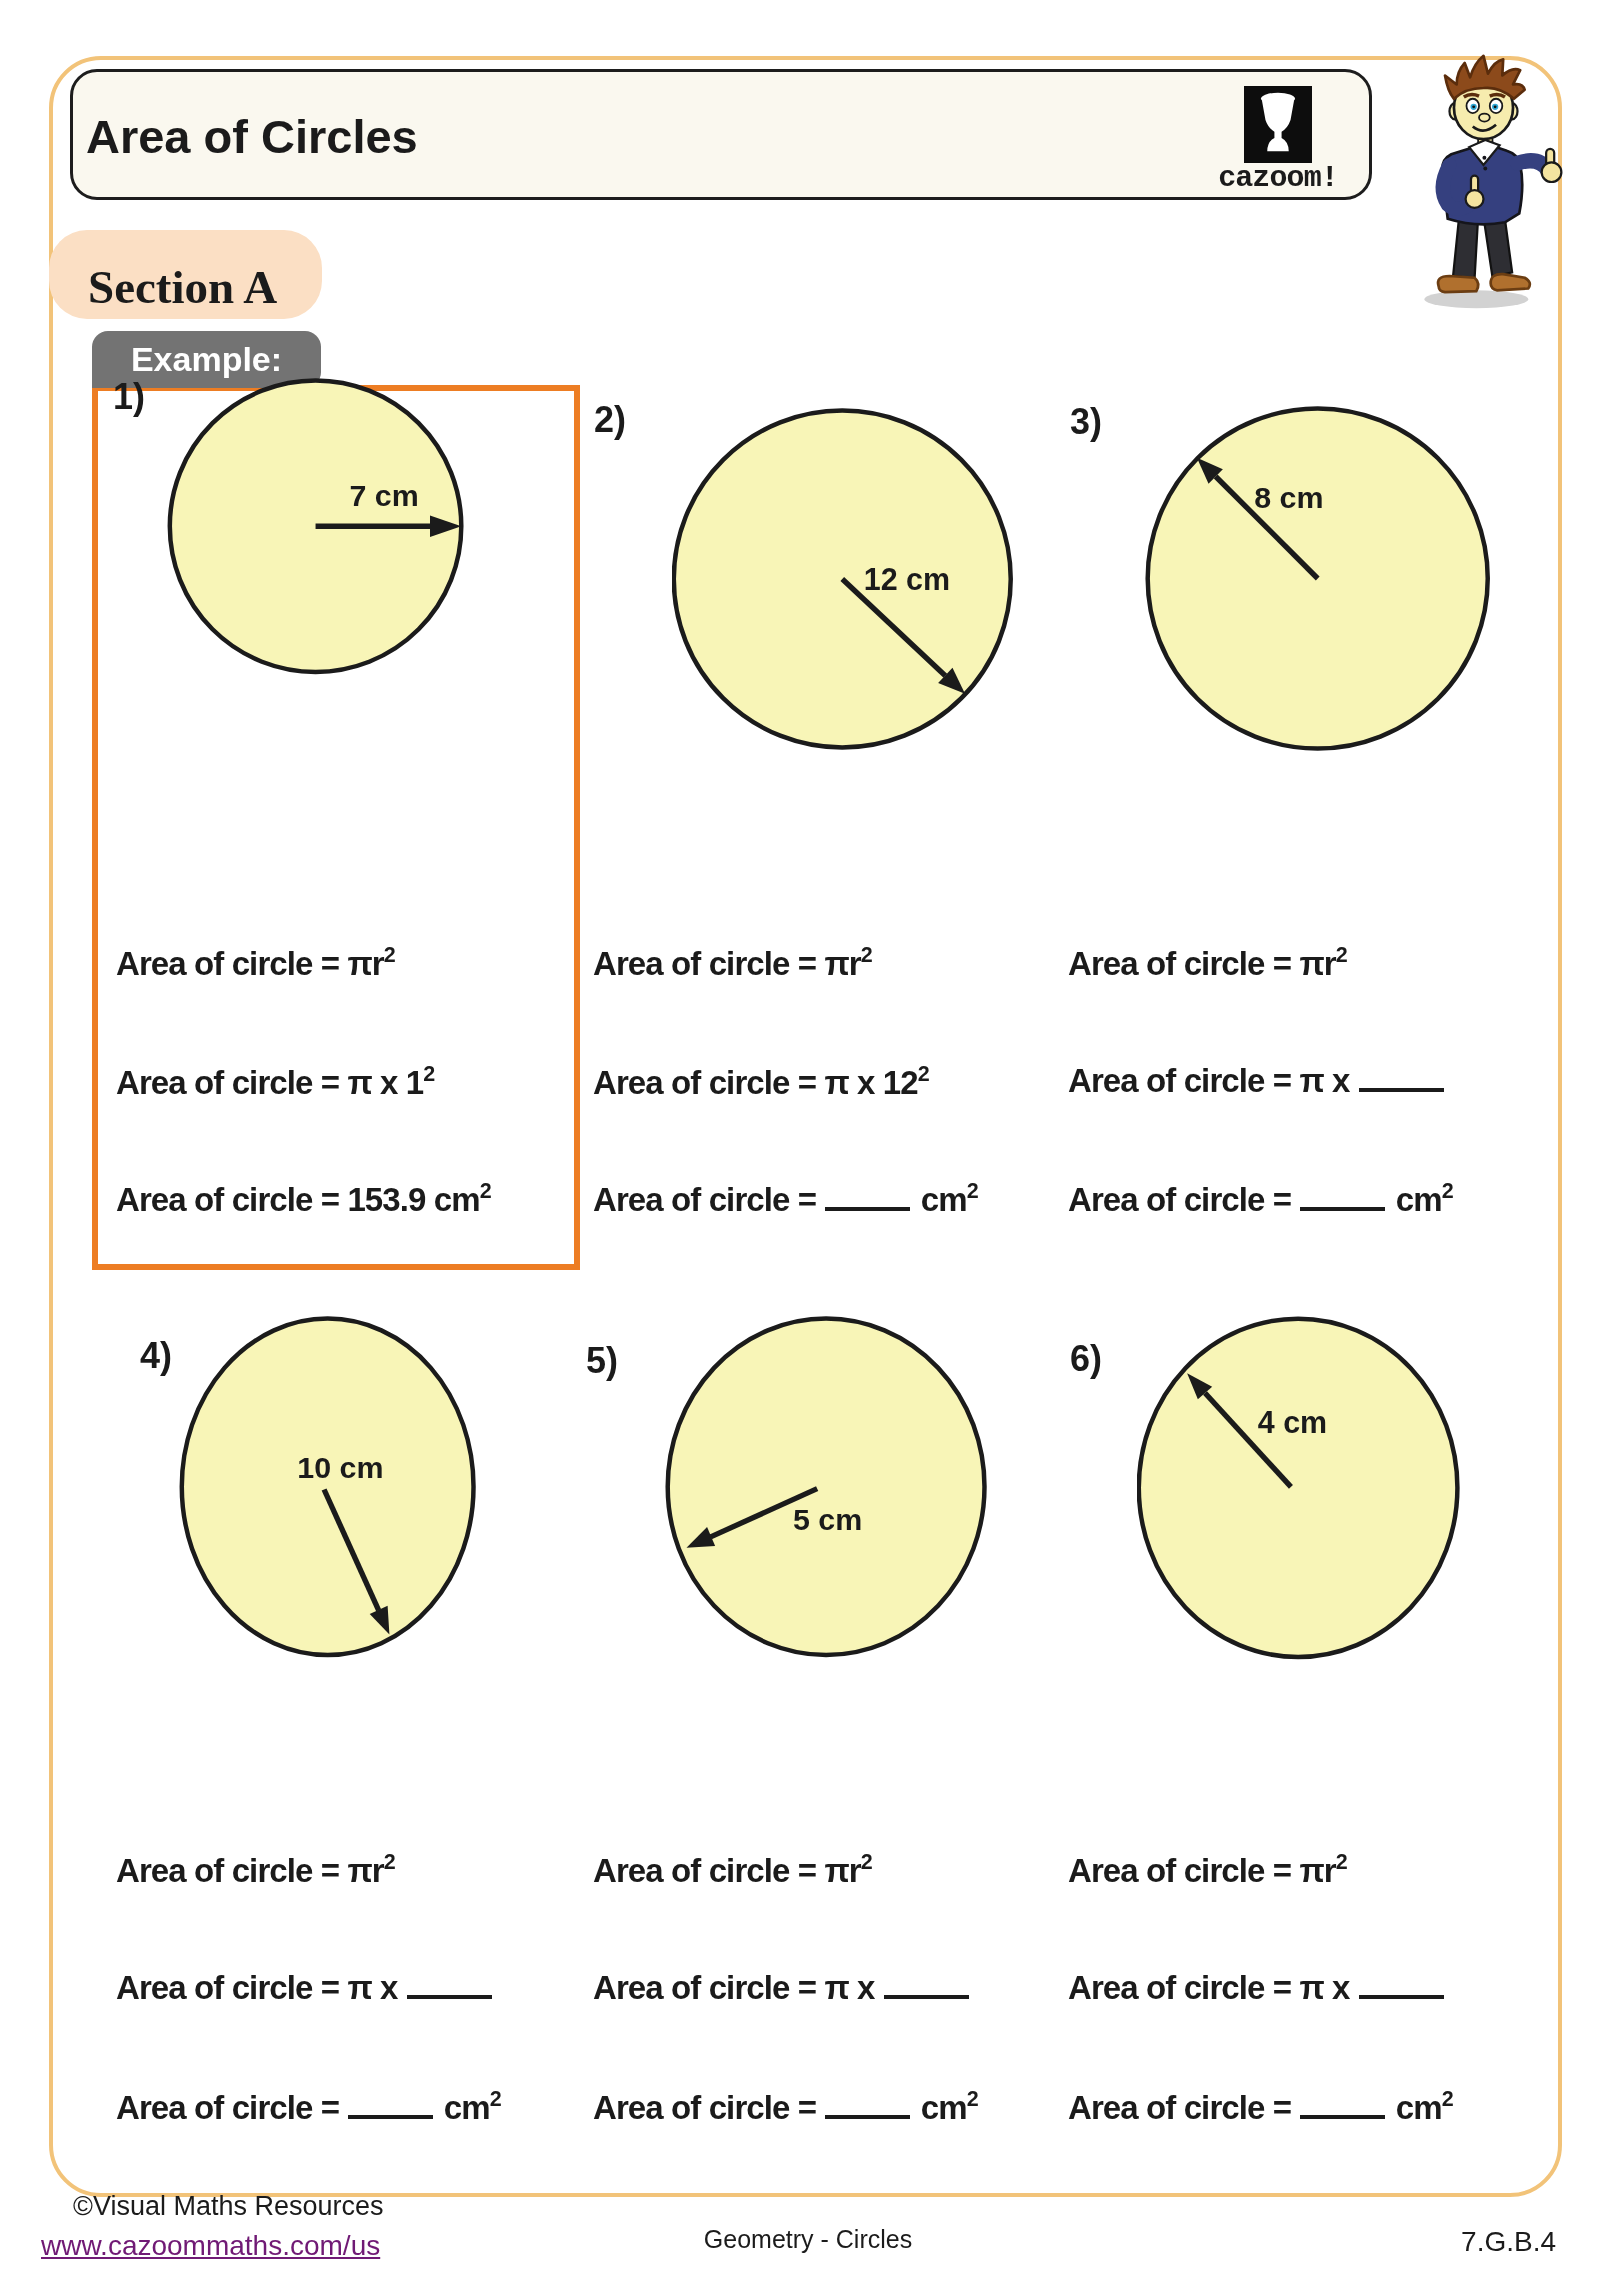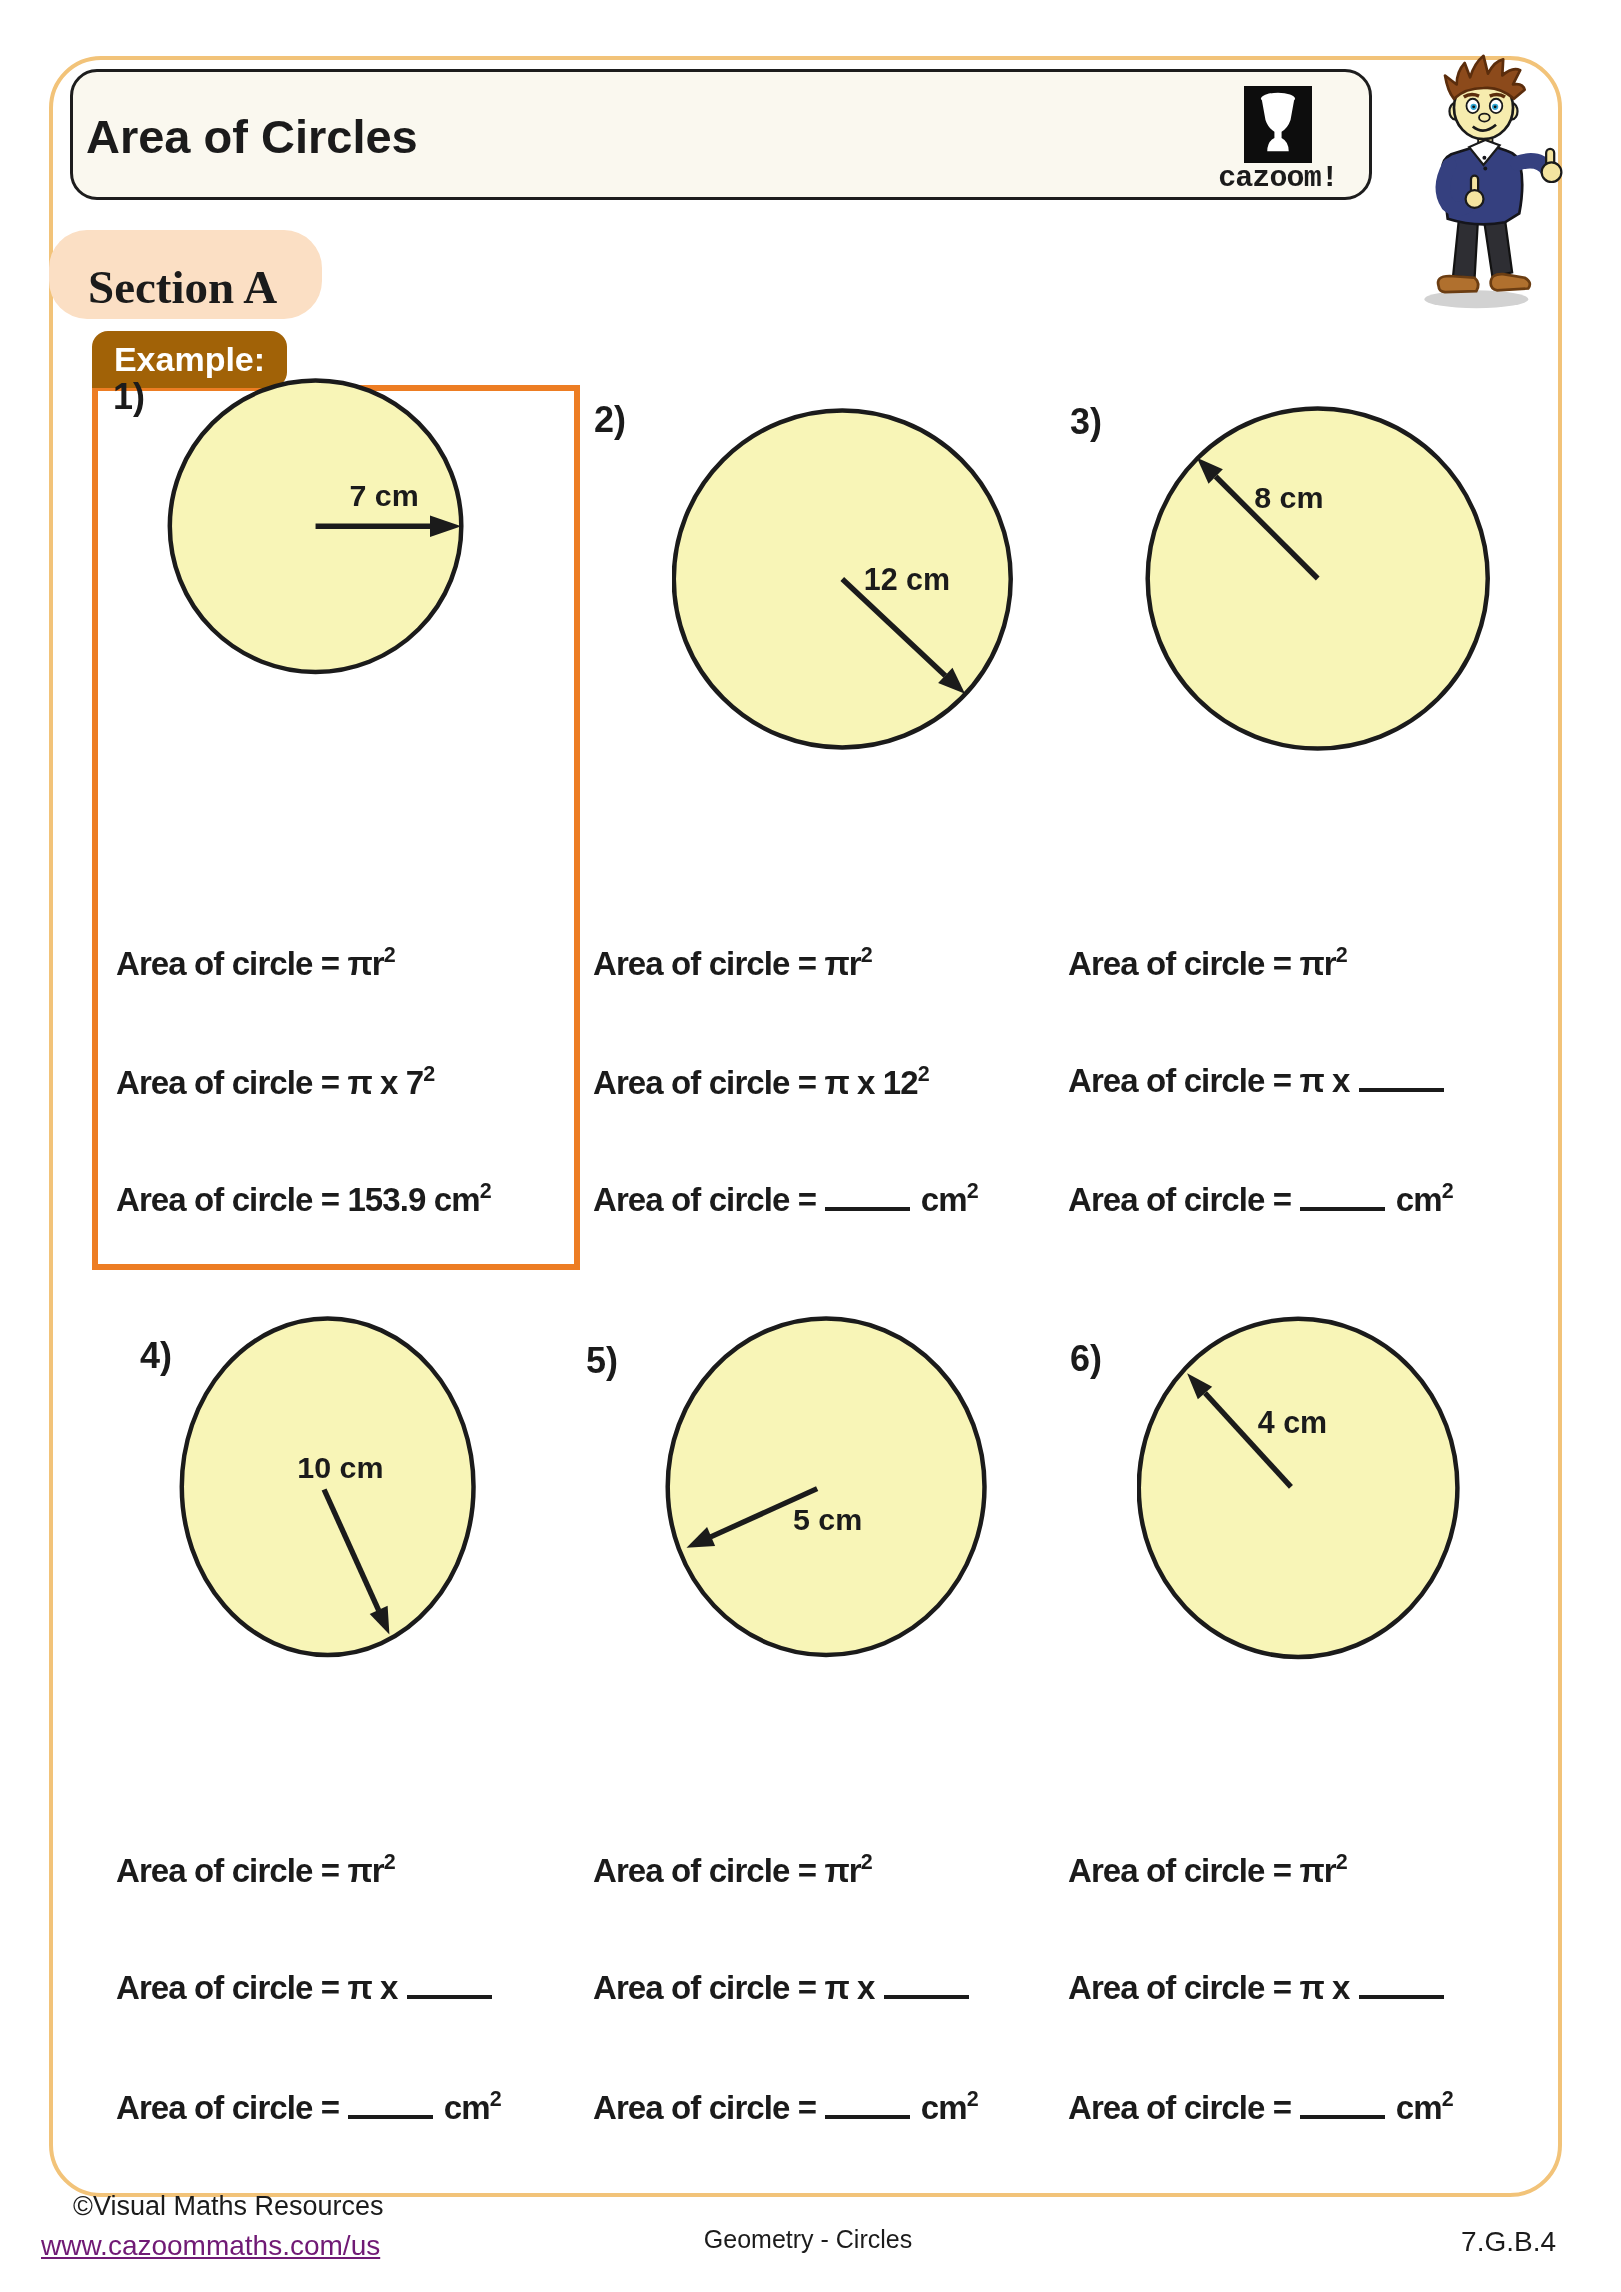--- a/index.html
+++ b/index.html
@@ -35,22 +35,22 @@
   }
   .instruction{
     position:absolute;left:352px;top:259px;
     font-family:"Liberation Serif","DejaVu Serif",serif;font-style:italic;font-size:33px;
   }
   .example-box{
     position:absolute;left:92px;top:385px;width:476px;height:873px;
     border:6.3px solid #ED7D23;
   }
   .example-tag{
-    position:absolute;left:92px;top:331px;width:195px;height:57px;
-    background:#a16207;border-radius:16px 16px 16px 0;
+    position:absolute;left:92px;top:331px;width:229px;height:57px;
+    background:#737373;border-radius:16px 16px 16px 0;
     color:#ffffff;font-weight:bold;font-size:34px;line-height:56px;text-align:center;
   }
   .prob-num{font-size:36px;font-weight:bold;}
   .formula{font-size:33px;font-weight:bold;letter-spacing:-0.9px;}
   .sup{font-size:21.5px;vertical-align:12.5px;letter-spacing:0;}
   .blank{
     display:inline-block;width:85px;height:3.6px;background:#1b1b1b;
     margin:0 10.7px 0 9px;vertical-align:baseline;
   }
   .circle-fig{position:absolute;}
@@ -169,21 +169,21 @@
     <ellipse cx="180" cy="193" rx="178" ry="189" fill="#F8F5B7" stroke="#1b1b1b" stroke-width="5"></ellipse>
     <line x1="172" y1="192" x2="76" y2="87" stroke="#1b1b1b" stroke-width="6"></line>
     <polygon points="56,65 84,80 68,94" fill="#1b1b1b"></polygon>
     <text x="135" y="132">4 cm</text>
   </svg>
 
   <div class="abs formula" style="left:116px;top:943px">
     <span>Area of circle = πr</span><span class="sup">2</span>
   </div>
   <div class="abs formula" style="left:116px;top:1062px">
-    <span>Area of circle = π x 7</span><span class="sup">2</span>
+    <span>Area of circle = π x 1</span><span class="sup">2</span>
   </div>
   <div class="abs formula" style="left:116px;top:1179px">
     <span>Area of circle = 153.9 cm</span><span class="sup">2</span>
   </div>
 
   <div class="abs formula" style="left:593px;top:943px">
     <span>Area of circle = πr</span><span class="sup">2</span>
   </div>
   <div class="abs formula" style="left:593px;top:1062px">
     <span>Area of circle = π x 12</span><span class="sup">2</span>

